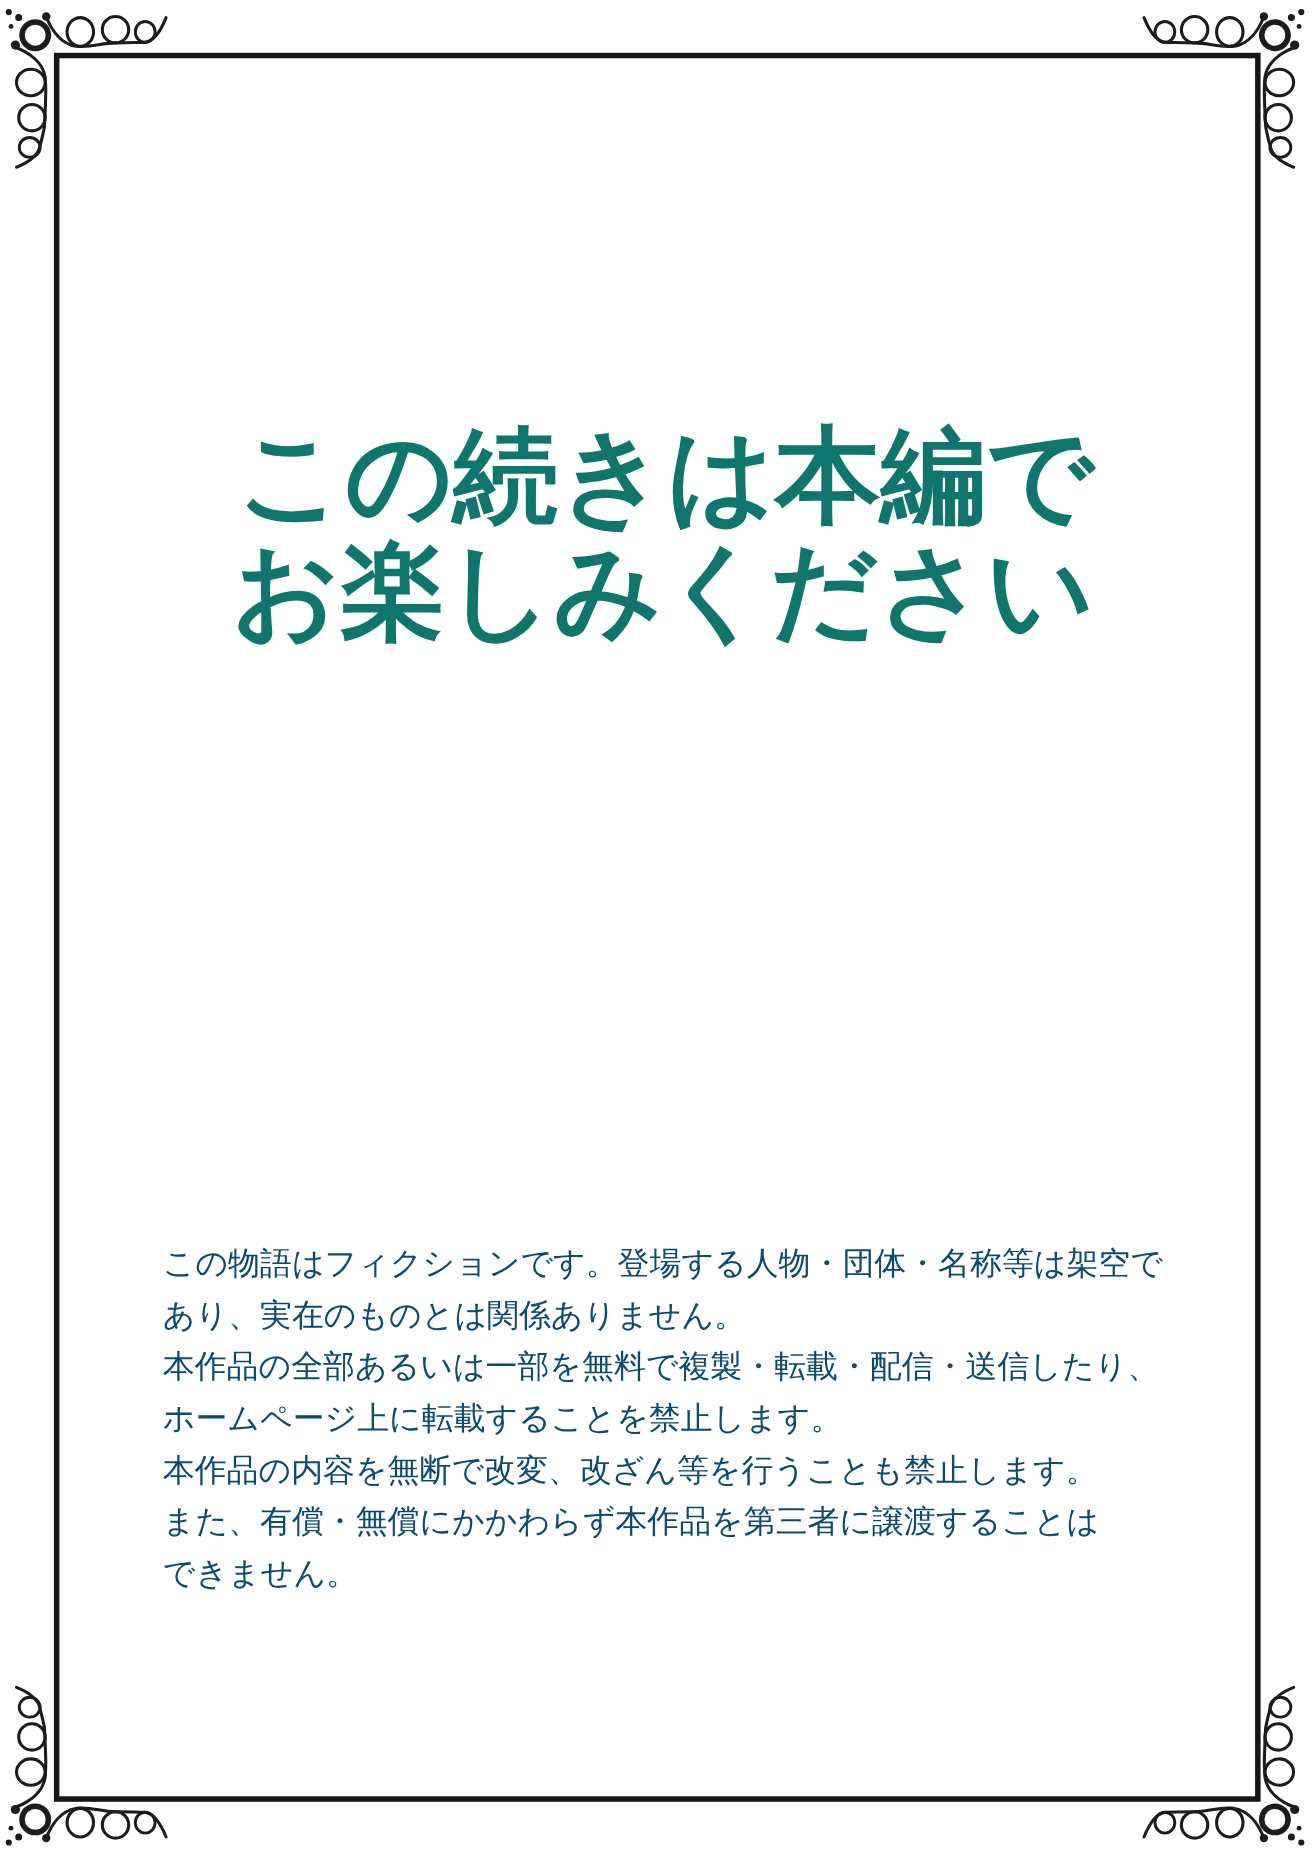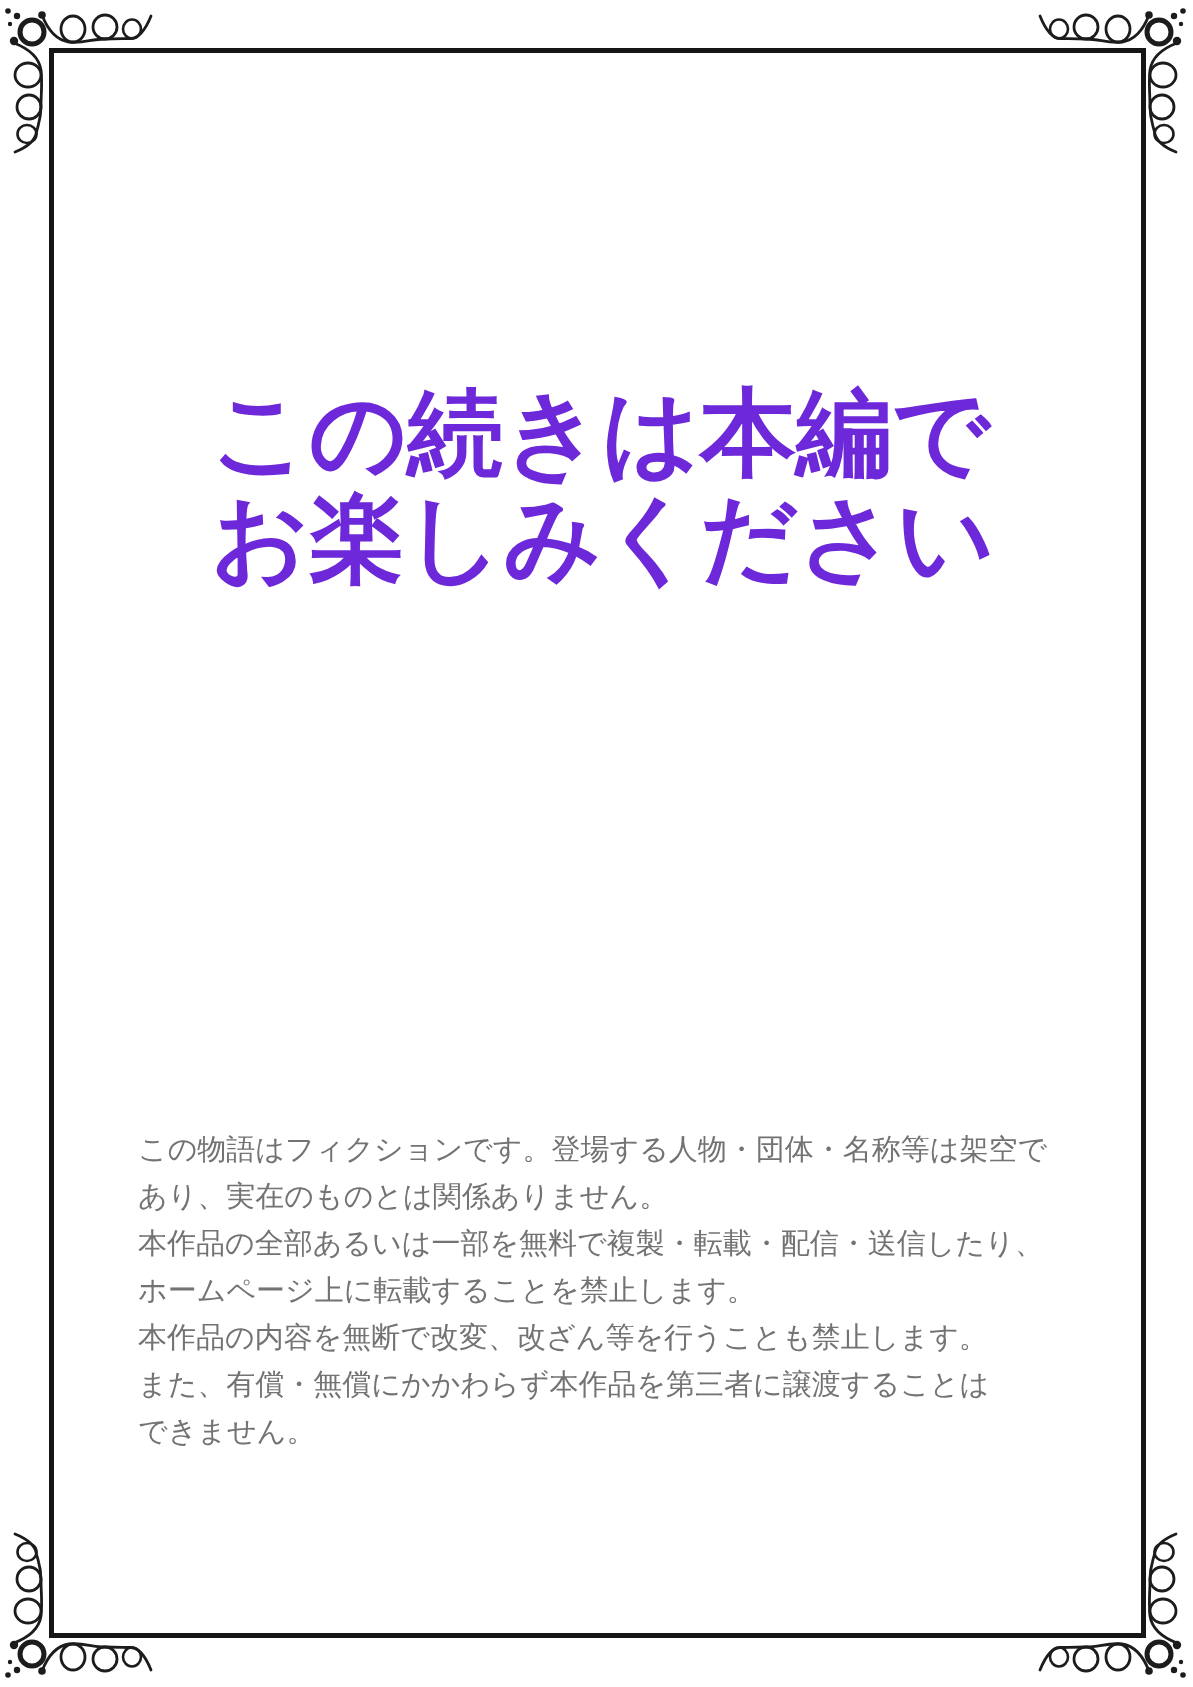--- a/index.html
+++ b/index.html
@@ -26,32 +26,33 @@
     background: #ffffff;
   }
   .title {
     position: absolute;
     left: 211px;
     top: 381px;
     font-size: 96px;
     font-weight: 700;
     line-height: 1.09;
     letter-spacing: 0;
-    color: #6d28d9;
+    color: #0f766e;
     white-space: pre-line;
+    text-align: right;
   }
   .disclaimer {
     position: absolute;
-    left: 138px;
+    left: 148px;
     top: 1126px;
     width: 950px;
     font-size: 29px;
     font-weight: 400;
     line-height: 47px;
-    color: #737373;
+    color: #0c4a6e;
     white-space: pre-line;
   }
   .corner {
     position: absolute;
     width: 160px;
     height: 160px;
     color: #1c1c1c;
   }
   .corner svg { display: block; width: 160px; height: 160px; }
   .corner.tl { left: 1px;  top: 2px; }

